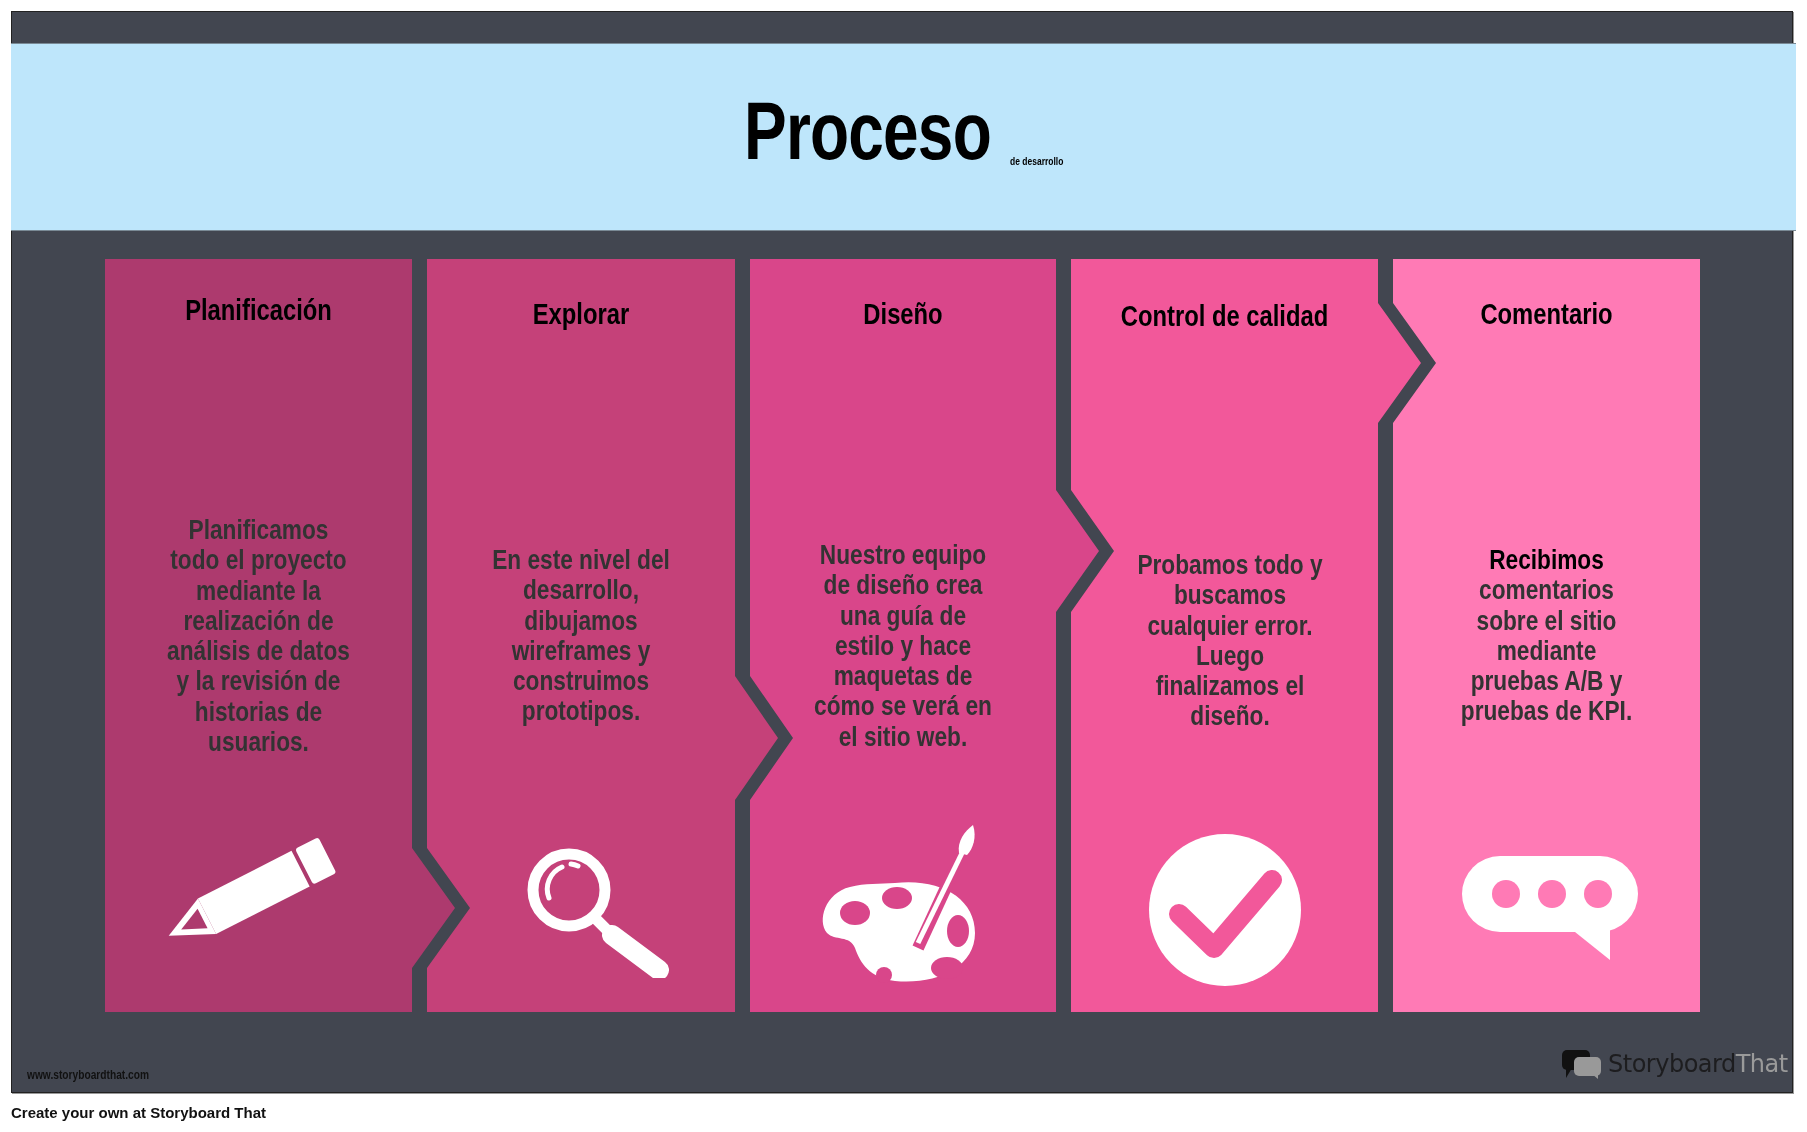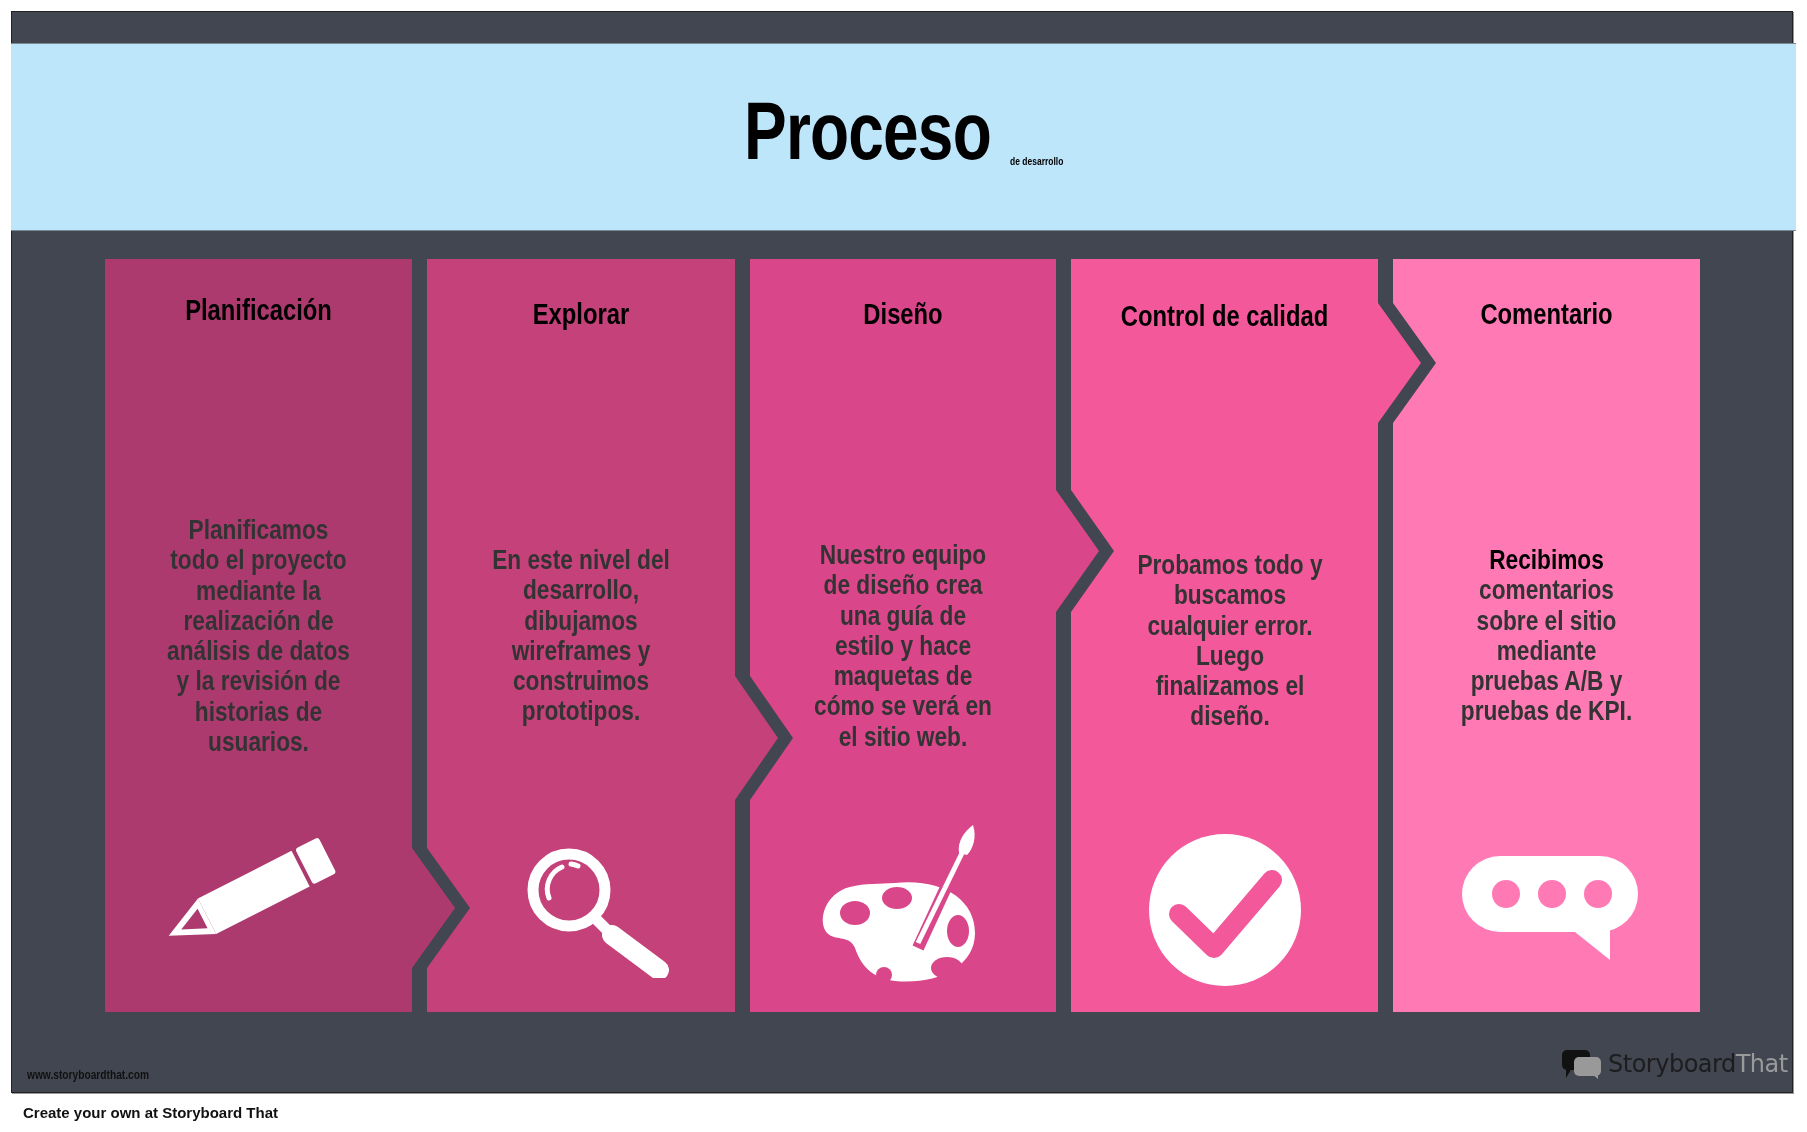--- a/index.html
+++ b/index.html
@@ -11,21 +11,21 @@
   svg.panels { position:absolute; left:0; top:0; }
   .panel-head { position:absolute; font-family:"Liberation Sans", sans-serif; font-weight:bold; font-size:29px; color:#000; text-align:center; transform:scaleX(0.82); line-height:1; white-space:nowrap; }
   .panel-body { position:absolute; font-family:"Liberation Sans", sans-serif; font-weight:bold; font-size:27px; color:#333333; text-align:center; line-height:30.3px; transform:scaleX(0.84); }
   .panel-body .lead { color:#000; }
   .icon { position:absolute; }
   .watermark { position:absolute; left:27px; top:1068px; font-family:"Liberation Sans", sans-serif; font-weight:bold; font-size:12px; color:#111; transform:scaleX(0.85); transform-origin:left top; }
   .logo { position:absolute; left:1562px; top:1048px; display:flex; align-items:center; gap:6px; }
   .logo-text { font-family:"DejaVu Sans", sans-serif; font-size:24px; letter-spacing:-0.5px; line-height:1; }
   .logo-text .a { color:#1d1d1f; }
   .logo-text .b { color:#9a9a9a; }
-  .footer-cta { position:absolute; left:11px; top:1104px; font-family:"Liberation Sans", sans-serif; font-size:15px; font-weight:bold; color:#111;margin-left:12px; }
+  .footer-cta { position:absolute; left:11px; top:1104px; font-family:"Liberation Sans", sans-serif; font-size:15px; font-weight:bold; color:#111; }
 </style>
 </head>
 <body>
 
 <div class="frame"></div>
 <div class="title-band"></div>
 <div class="title-main">Proceso</div>
 <div class="title-sub">de desarrollo</div>
 
 <svg class="panels" width="1807" height="1132">

